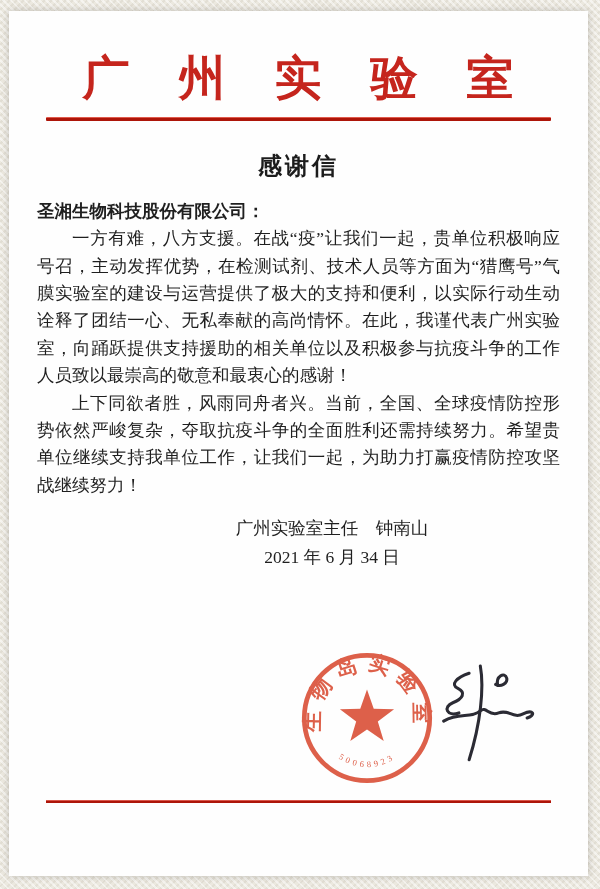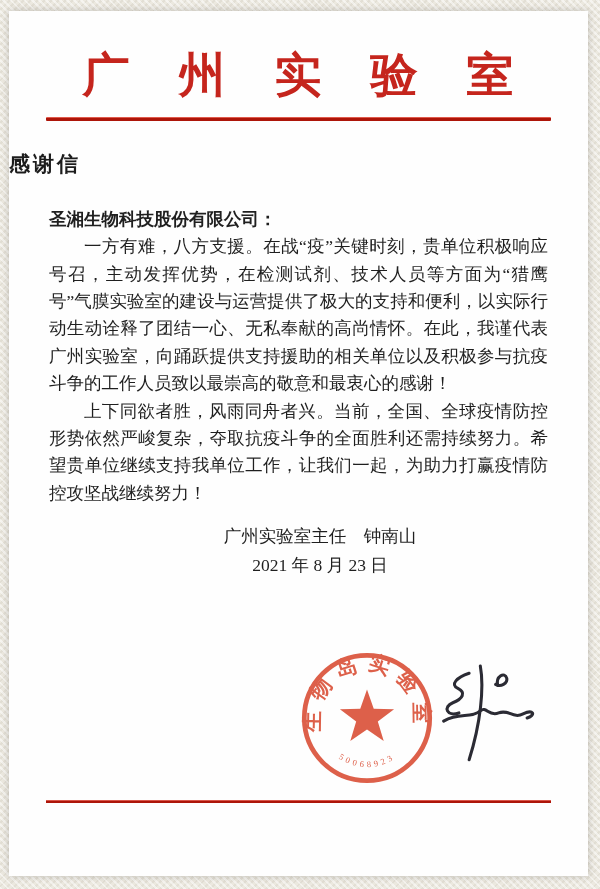--- a/index.html
+++ b/index.html
@@ -9,35 +9,35 @@
     background-image:
       repeating-linear-gradient(45deg, rgba(255,255,255,.5) 0 2px, transparent 2px 5px),
       repeating-linear-gradient(-45deg, rgba(178,172,156,.16) 0 2px, transparent 2px 5px);
   }
   .paper{
     position:absolute;left:9px;top:11px;width:579px;height:865px;
     background:#fefefe;box-shadow:0 0 7px rgba(60,55,45,.28);
   }
   .letterhead{
     margin-top:42px;text-align:center;
-    font-family:Liberation Mono, monospace;
+    font-family:Liberation Serif, serif;
     font-weight:bold;font-size:47px;line-height:1.1;letter-spacing:1px;
     color:#c5251d;white-space:nowrap;
   }
   .head-rule{
     height:4px;margin:12px 37px 0;border-radius:1px;
     background:linear-gradient(#e05a4c 0 35%, #ad1509 35% 100%);
   }
   .letter-title{
-    margin:29px 0 4px;
+    margin:29px 0 4px;text-align:center;
     font-family:"Liberation Serif","DejaVu Serif",serif;
-    font-size:21px;font-weight:bold;letter-spacing:3px;color:#1c1c1c;
+    font-size:24px;font-weight:bold;letter-spacing:3px;color:#1c1c1c;
   }
   .content{
-    margin-top:28px;padding:0 40px;
+    margin-top:16px;padding:0 28px;
     font-family:"Liberation Serif","DejaVu Serif",serif;
     font-size:17.5px;line-height:27.4px;color:#1f1f1f;text-align:justify;
   }
   .recipient{margin:0;font-weight:bold;}
   .body-para{margin:0;text-indent:2em;}
   .sign-block{
     position:relative;z-index:1;
     width:300px;margin:15px 78px 0 auto;text-align:center;
     font-family:"Liberation Serif","DejaVu Serif",serif;
     font-size:17.5px;line-height:28.5px;color:#1f1f1f;
@@ -62,26 +62,26 @@
   <div class="paper">
 
     <div class="letterhead">广　州　实　验　室</div>
 
     <div class="head-rule"></div>
 
     <h1 class="letter-title">感谢信</h1>
 
     <div class="content">
       <p class="recipient">圣湘生物科技股份有限公司：</p>
-      <p class="body-para">一方有难，八方支援。在战“疫”关键时刻，贵单位积极响应号召，主动发挥优势，在检测试剂、技术人员等方面为“猎鹰号”气膜实验室的建设与运营提供了极大的支持和便利，以实际行动生动诠释了团结一心、无私奉献的高尚情怀。在此，我谨代表广州实验室，向踊跃提供支持援助的相关单位以及积极参与抗疫斗争的工作人员致以最崇高的敬意和最衷心的感谢！</p>
+      <p class="body-para">一方有难，八方支援。在战“疫”让我们一起，贵单位积极响应号召，主动发挥优势，在检测试剂、技术人员等方面为“猎鹰号”气膜实验室的建设与运营提供了极大的支持和便利，以实际行动生动诠释了团结一心、无私奉献的高尚情怀。在此，我谨代表广州实验室，向踊跃提供支持援助的相关单位以及积极参与抗疫斗争的工作人员致以最崇高的敬意和最衷心的感谢！</p>
       <p class="body-para">上下同欲者胜，风雨同舟者兴。当前，全国、全球疫情防控形势依然严峻复杂，夺取抗疫斗争的全面胜利还需持续努力。希望贵单位继续支持我单位工作，让我们一起，为助力打赢疫情防控攻坚战继续努力！</p>
 
       <div class="sign-block">
         <div>广州实验室主任　钟南山</div>
-        <div>2021 年 8 月 23 日</div>
+        <div>2021 年 6 月 34 日</div>
       </div>
     </div>
 
     <svg class="seal" viewBox="0 0 160 160" xmlns="http://www.w3.org/2000/svg" aria-hidden="true">
       <defs>
         <path id="sealTopArc" d="M 31.7 92.9 A 50 50 0 1 1 128.3 92.9" fill="none"></path>
         <path id="sealBottomArc" d="M 40 113 A 52 52 0 0 0 120 113" fill="none"></path>
       </defs>
       <circle cx="80" cy="80" r="66" fill="none" stroke="#dc543c" stroke-width="5"></circle>
       <polygon points="80,50 87.1,70.3 108.5,70.7 91.4,83.7 97.6,104.3 80,92 62.4,104.3 68.6,83.7 51.5,70.7 72.9,70.3" fill="#dc543c"></polygon>

